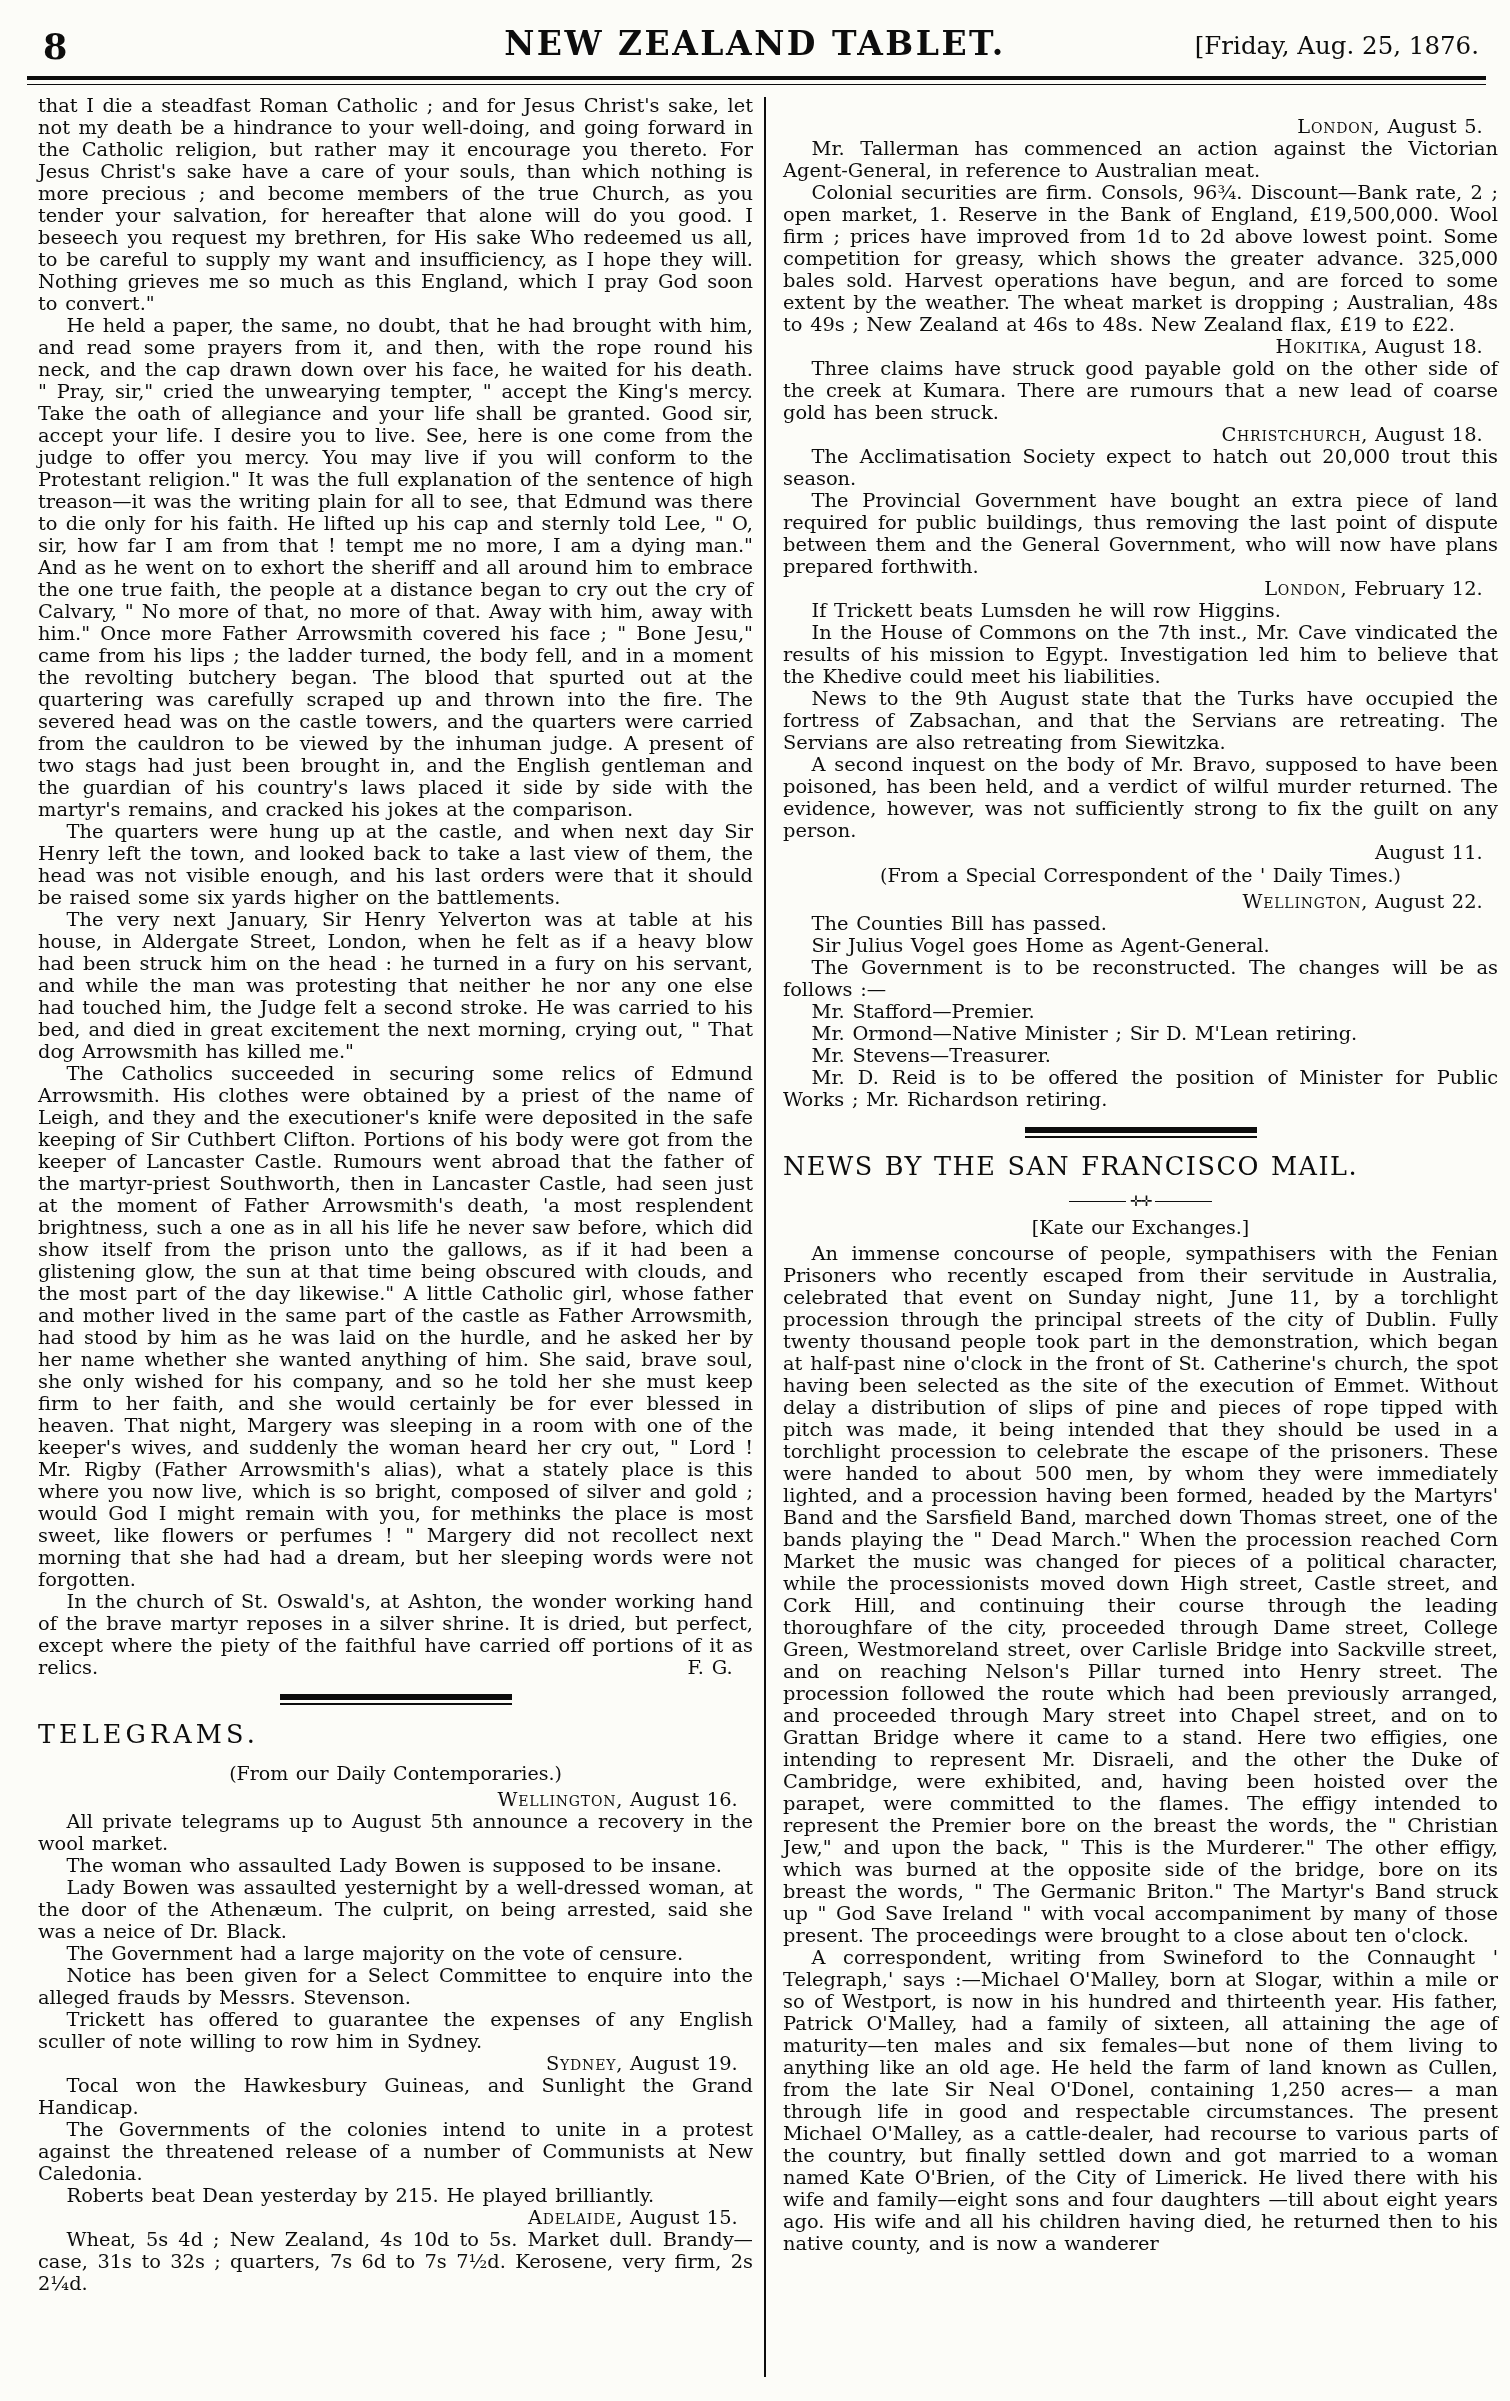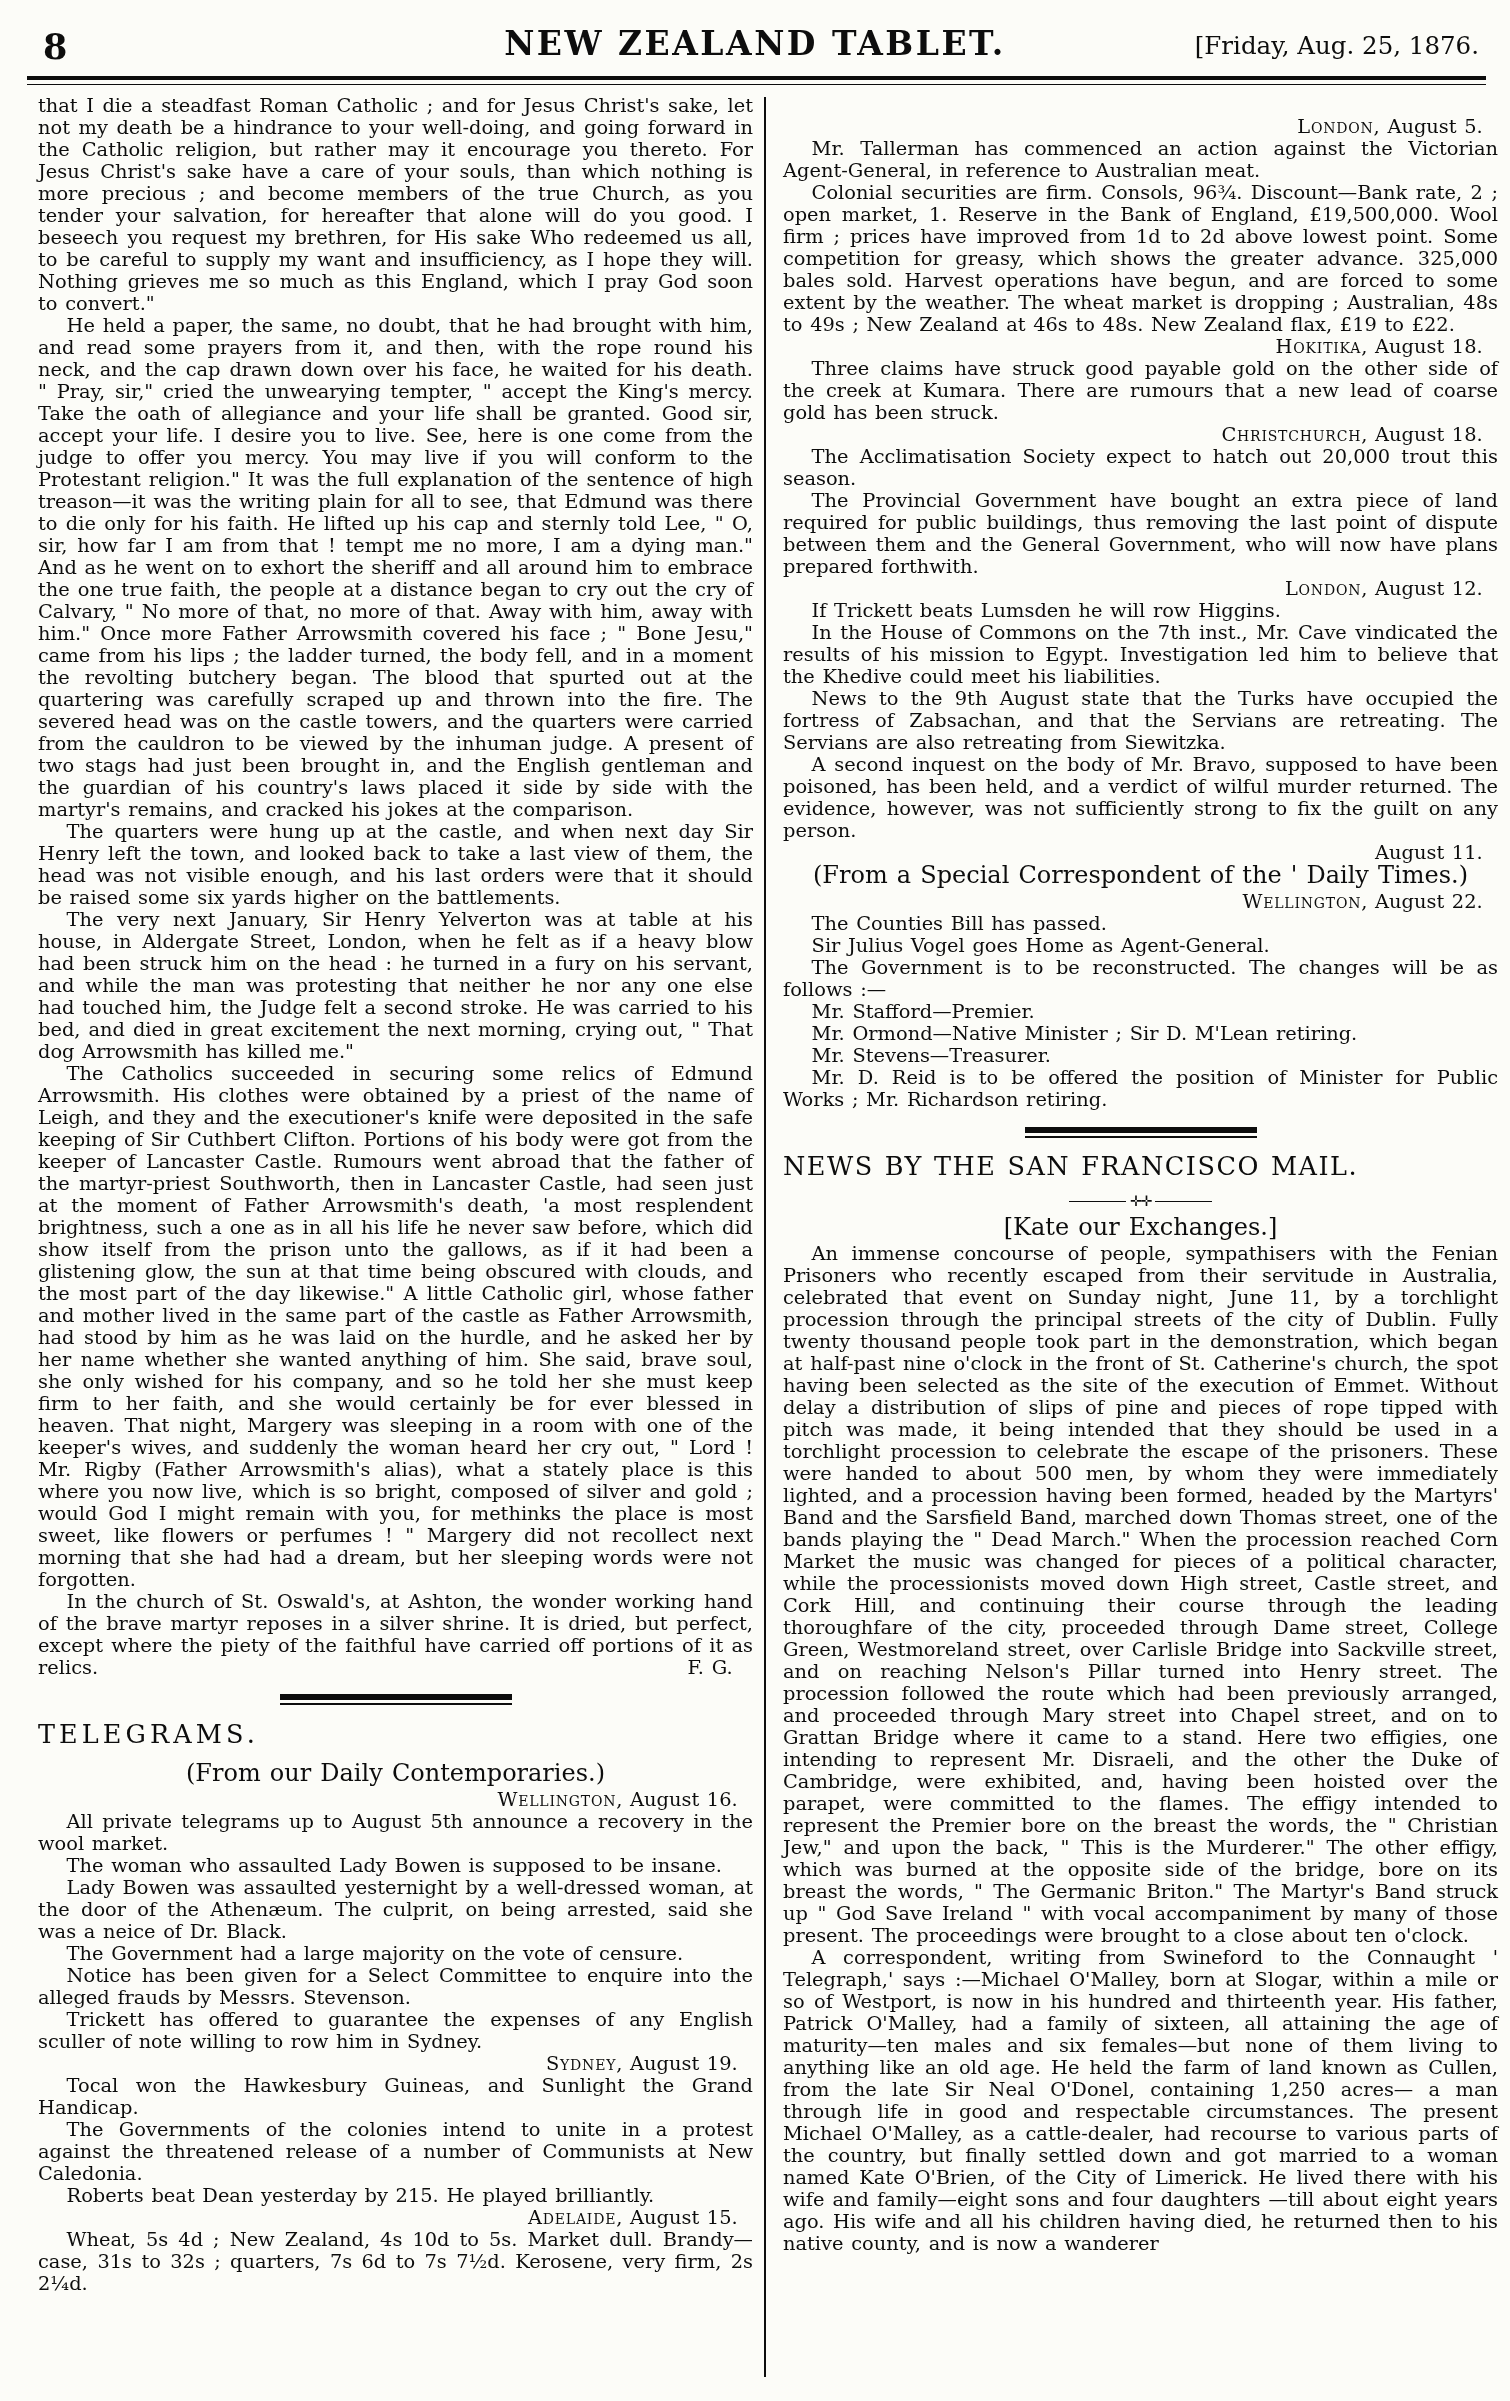--- a/index.html
+++ b/index.html
@@ -24,21 +24,21 @@
   .dateline .place{font-variant:small-caps;letter-spacing:0.8px;}
   
   .sig{float:right;padding-right:20.4px;}
   
   .section-rule{width:232px;margin:15.3px auto 13.3px;}
   .section-rule .thick{height:6.1px;background:#0d0d0d;}
   .section-rule .thin{height:2px;background:#0d0d0d;margin-top:3.1px;}
   
   h2.heading{margin:0 0 11.2px;font-weight:normal;font-size:25.5px;letter-spacing:4.1px;line-height:1.25;text-indent:0;}
   h2.heading.sf{letter-spacing:1.5px;}
-  .source-line{text-indent:0 !important;text-align:center;font-size:24px;margin:0 0 5.1px !important;}
+  .source-line{text-indent:0 !important;text-align:center;font-size:19px;margin:0 0 5.1px !important;}
   
   .ornament{display:flex;align-items:center;justify-content:center;margin:4.1px 0 7.1px;}
   .ornament .bar{width:57px;height:1.5px;background:#0d0d0d;}
   .ornament .glyphs{font-size:14.3px;line-height:14.3px;padding:0 4.1px;letter-spacing:-1.5px;}
 </style>
 </head>
 <body>
 
 <div class="page">
 
@@ -105,21 +105,21 @@
       </p>
       <p>Three claims have struck good payable gold on the other side of the creek at Kumara.  There are rumours that a new lead of coarse gold has been struck.</p>
 
       <p class="dateline">
         <span class="place">Christchurch</span><span class="ddate">, August 18.</span>
       </p>
       <p>The Acclimatisation Society expect to hatch out 20,000 trout this season.</p>
       <p>The Provincial Government have bought an extra piece of land required for public buildings, thus removing the last point of dispute between them and the General Government, who will now have plans prepared forthwith.</p>
 
       <p class="dateline">
-        <span class="place">London</span><span class="ddate">, August 12.</span>
+        <span class="place">London</span><span class="ddate">, February 12.</span>
       </p>
       <p>If Trickett beats Lumsden he will row Higgins.</p>
       <p>In the House of Commons on the 7th inst., Mr. Cave vindicated the results of his mission to Egypt.  Investigation led him to believe that the Khedive could meet his liabilities.</p>
       <p>News to the 9th August state that the Turks have occupied the fortress of Zabsachan, and that the Servians are retreating. The Servians are also retreating from Siewitzka.</p>
       <p>A second inquest on the body of Mr. Bravo, supposed to have been poisoned, has been held, and a verdict of wilful murder returned.  The evidence, however, was not sufficiently strong to fix the guilt on any person.</p>
 
       <p class="dateline">
         <span class="place"></span><span class="ddate">August 11.</span>
       </p>
 

